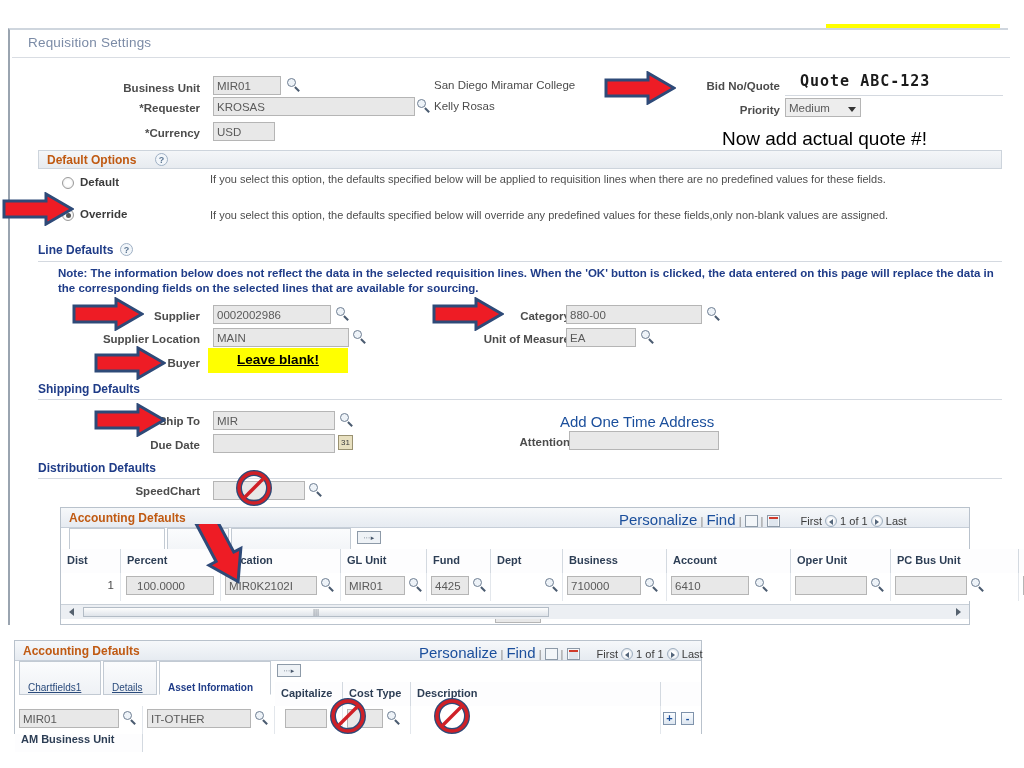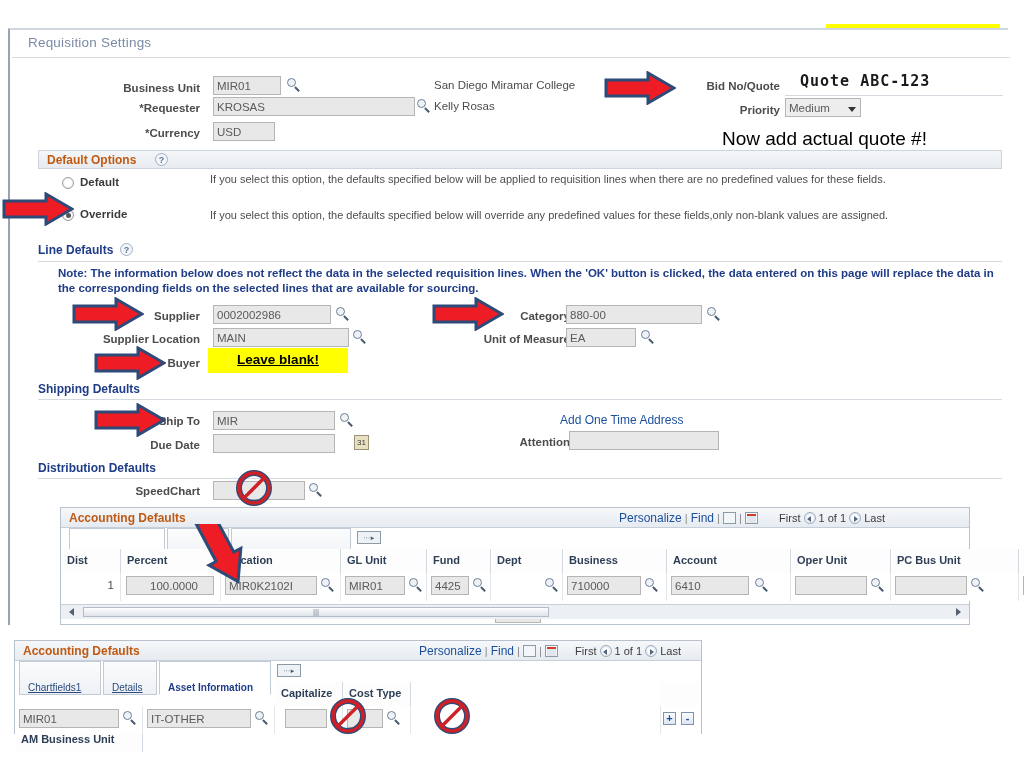--- a/index.html
+++ b/index.html
@@ -67,21 +67,21 @@
     border: 1px solid #b5b5b5;
     box-sizing: border-box;
     font-size: 11.5px;
     color: #5a5a5a;
     padding: 1px 3px;
     line-height: 16px;
     height: 19px;
     white-space: nowrap;
     overflow: hidden;
   }
-  .fld.num { text-align: right; padding-right: 15px; }
+  .fld.num { text-align: center; padding-right: 21px; }
 
   .mag {
     position: absolute;
     width: 14px;
     height: 14px;
     box-sizing: border-box;
   }
   .mag::before {
     content: "";
     position: absolute;
@@ -214,21 +214,21 @@
   .note {
     position: absolute;
     font-size: 11.5px;
     font-weight: bold;
     color: #1f3c88;
     line-height: 15px;
   }
 
   .link {
     position: absolute;
-    font-size: 12px;
+    font-size: 15px;
     color: #1b4f9c;
     white-space: nowrap;
     cursor: pointer;
     text-align: center;
   }
 
   
   .grid-box {
     position: absolute;
     border: 1px solid #b9c2cc;
@@ -530,21 +530,21 @@
 
   <div class="sec-title" style="left:28px; top:352px;">Shipping Defaults</div>
   <div class="under-rule" style="left:28px; top:369px; width:964px;"></div>
 
   <div class="lbl" style="left:20px; top:385px; width:170px;">Ship To</div>
   <div class="fld" style="left:203px; top:381px; width:122px;">MIR</div>
   <div class="mag" style="left:330px; top:383px;"></div>
 
   <div class="lbl" style="left:20px; top:409px; width:170px;">Due Date</div>
   <div class="fld" style="left:203px; top:404px; width:122px;"></div>
-  <div class="cal-ico" style="left:328px; top:405px;margin-left:16px;">31</div>
+  <div class="cal-ico" style="left:328px; top:405px;">31</div>
 
   <div class="link" style="left:550px; top:383px;">Add One Time Address</div>
 
   <div class="lbl" style="left:400px; top:406px; width:160px;">Attention</div>
   <div class="fld" style="left:559px; top:401px; width:150px;"></div>
 
   <div class="sec-title" style="left:28px; top:431px;">Distribution Defaults</div>
   <div class="under-rule" style="left:28px; top:448px; width:964px;"></div>
 
   <div class="lbl" style="left:20px; top:455px; width:170px;">SpeedChart</div>
@@ -665,20 +665,21 @@
   <div class="tabrow" style="top:20px;">
     <div class="tab" style="left:4px; width:82px;">Chartfields1</div>
     <div class="tab" style="left:88px; width:54px;">Details</div>
     <div class="tab active" style="left:144px; width:112px;">Asset Information</div>
     <div class="tab-ico" style="left:262px;">⋯▸</div>
   </div>
 
   <div class="colhdr" style="left:0px;   top:41px; width:128px;margin-top:46px;">AM Business Unit</div>
   <div class="colhdr" style="left:260px; top:41px; width:68px;">Capitalize</div>
   <div class="colhdr" style="left:328px; top:41px; width:68px;">Cost Type</div>
+  <div class="colhdr" style="left:396px; top:41px; width:250px;">Description</div>
   <div class="colhdr" style="left:646px; top:41px; width:40px; border-right:none;"></div>
 
   <div>
     <div class="cellwrap" style="left:0px; top:65px; width:128px;">
       <div class="fld" style="left:4px; top:3px; width:100px;">MIR01</div>
       <div class="mag" style="left:108px; top:5px;"></div>
     </div>
     <div class="cellwrap" style="left:128px; top:65px; width:132px;">
       <div class="fld" style="left:4px; top:3px; width:104px;">IT-OTHER</div>
       <div class="mag" style="left:112px; top:5px;"></div>

